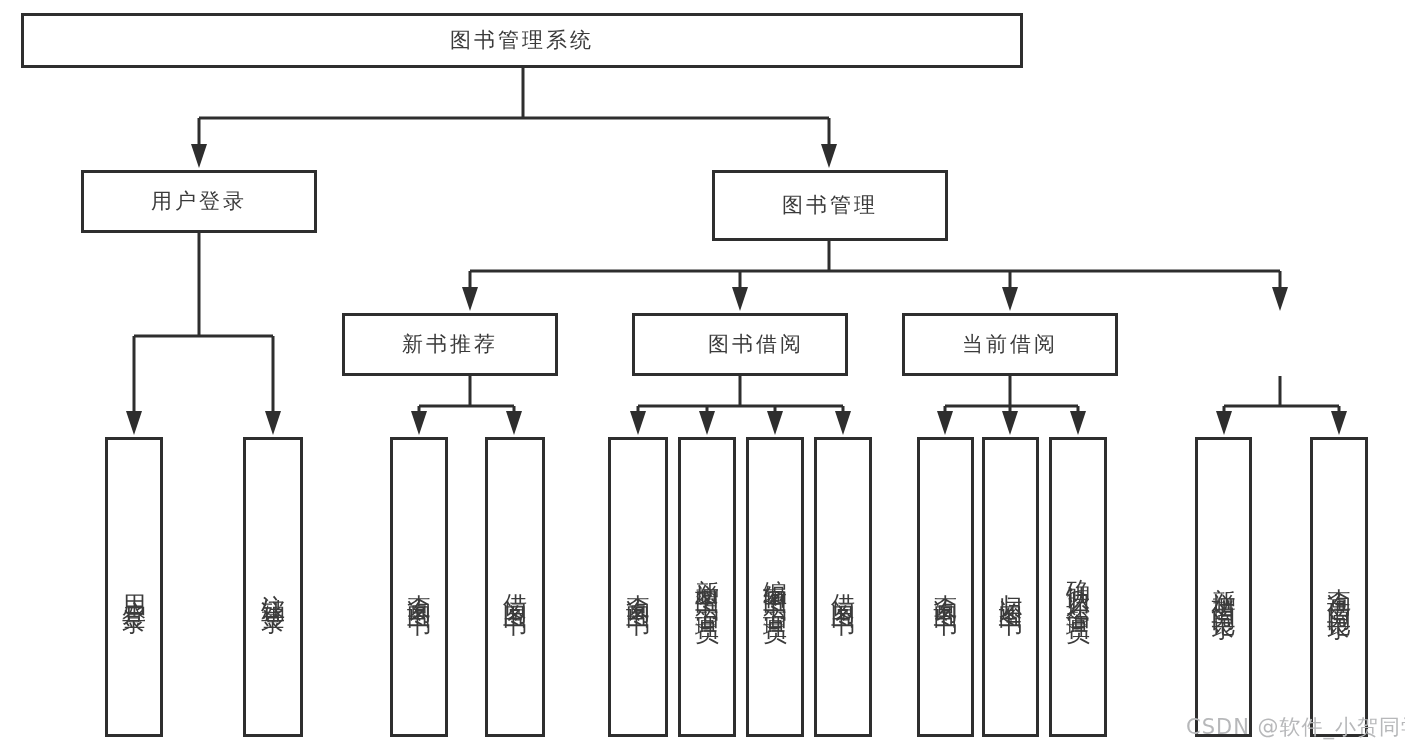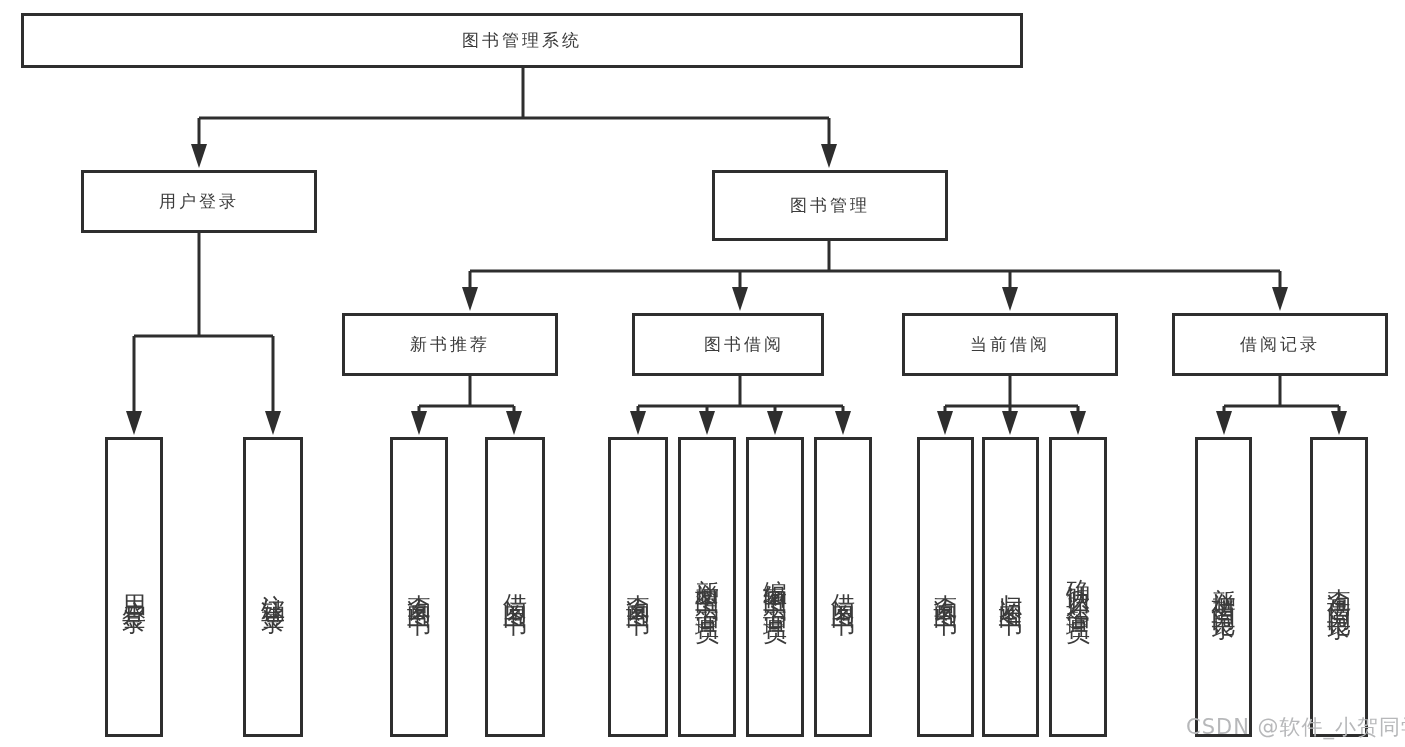--- a/index.html
+++ b/index.html
@@ -8,21 +8,21 @@
     width:1405px;height:747px;
     background:#ffffff;
     font-family:"DejaVu Sans","Liberation Sans",sans-serif;
     overflow:hidden;
   }
   #wires{position:absolute;left:0;top:0;width:1405px;height:747px;}
   .hnode{
     position:absolute;box-sizing:border-box;
     border:3px solid #2e2e2e;background:#fff;
     display:flex;align-items:center;justify-content:center;
-    color:#3b3b3b;font-size:17px;letter-spacing:3px;line-height:1;
+    color:#3b3b3b;font-size:21px;letter-spacing:3px;line-height:1;
     z-index:2;
   }
   .vnode{
     position:absolute;box-sizing:border-box;
     border:3px solid #2e2e2e;background:#fff;
     display:flex;align-items:center;justify-content:center;
     color:#3b3b3b;font-size:24px;line-height:1;
     top:437px;height:300px;
     z-index:2;
   }
@@ -30,21 +30,21 @@
     writing-mode:vertical-rl;text-orientation:mixed;
     letter-spacing:6px;line-height:1;
   }
   
   #n-root{left:21px;top:13px;width:1002px;height:55px;}
   
   #n-user-login{left:81px;top:170px;width:236px;height:63px;}
   #n-book-mgmt{left:712px;top:170px;width:236px;height:71px;}
   
   #n-new-book{left:342px;top:313px;width:216px;height:63px;}
-  #n-book-borrow{left:632px;top:313px;width:192px;height:63px;padding-left:32px;}
+  #n-book-borrow{left:632px;top:313px;width:216px;height:63px;padding-left:32px;}
   #n-current-borrow{left:902px;top:313px;width:216px;height:63px;align-items:center;}
   #n-borrow-records{left:1172px;top:313px;width:216px;height:63px;}
   
   #lf-user-login{left:105px;width:58px;}
   #lf-logout{left:243px;width:60px;}
   #lf-nb-query{left:390px;width:58px;}
   #lf-nb-borrow{left:485px;width:60px;}
   #lf-bb-query{left:608px;width:60px;}
   #lf-bb-add{left:678px;width:58px;}
   #lf-bb-edit{left:746px;width:58px;}
@@ -104,23 +104,20 @@
 
   <div class="hnode" id="n-new-book">
     <span>新书推荐</span>
   </div>
   <div class="hnode" id="n-book-borrow">
     <span>图书借阅</span>
   </div>
   <div class="hnode" id="n-current-borrow">
     <span>当前借阅</span>
   </div>
-  <div class="hnode" id="n-borrow-records">
-    <span>借阅记录</span>
-  </div>
 
   <div class="vnode" id="lf-user-login">
     <span class="vt">用户登录</span>
   </div>
   <div class="vnode" id="lf-logout">
     <span class="vt">注销登录</span>
   </div>
   <div class="vnode" id="lf-nb-query">
     <span class="vt">查询图书</span>
   </div>

